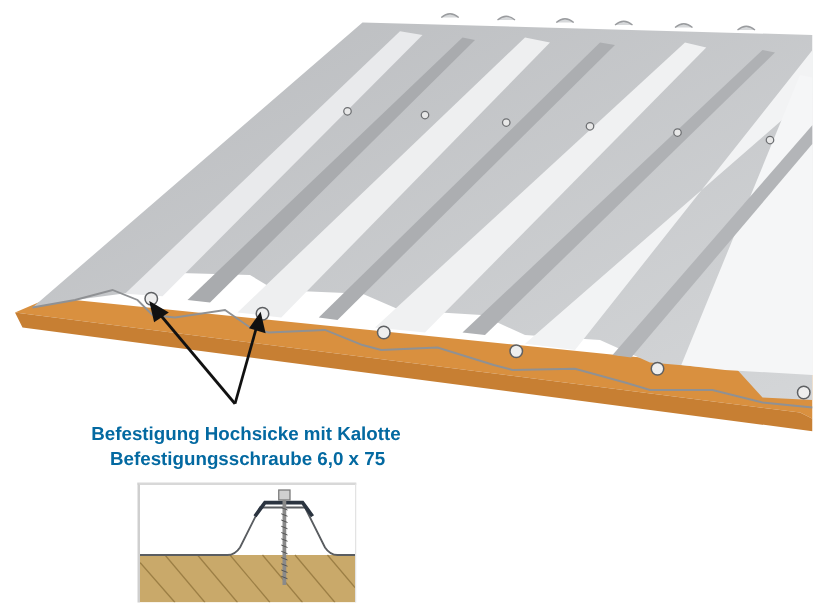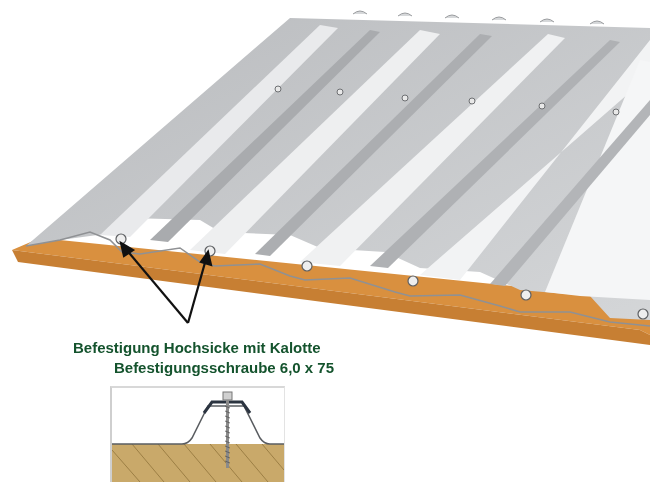--- a/index.html
+++ b/index.html
@@ -1,22 +1,22 @@
 <!DOCTYPE html>
 <html><head>
   <meta charset="utf-8">
   <style>
     html, body { margin: 0; padding: 0; background: #ffffff; }
     body { width: 650px; height: 488px; position: relative; overflow: hidden;
            font-family: "Liberation Sans", sans-serif; }
     .scene { position: absolute; left: 0; top: 0; width: 650px; height: 488px; }
     .caption { position: absolute; left: 60px; top: 338px; width: 300px;
-               font-weight: bold; font-size: 15px; color: #14532d; line-height: 20px; }
+               font-weight: bold; font-size: 15px; color: #0369a1; line-height: 20px; }
     .caption .l1 { display: block; padding-left: 13px; }
-    .caption .l2 { display: block; padding-left: 28px; text-align: center; }
+    .caption .l2 { display: block; padding-left: 28px; }
     .detail { position: absolute; left: 110px; top: 386px; width: 172px; height: 94px;
               border-left: 2px solid #cfcfcf; border-top: 2px solid #d8d8d8;
               border-right: 1px solid #e3e3e3; background: #fff; overflow: hidden; }
   </style>
 </head>
 <body>
 
 <div class="scene">
   <svg width="650" height="488" viewBox="0 0 650 488" xmlns="http://www.w3.org/2000/svg">
     <defs>

